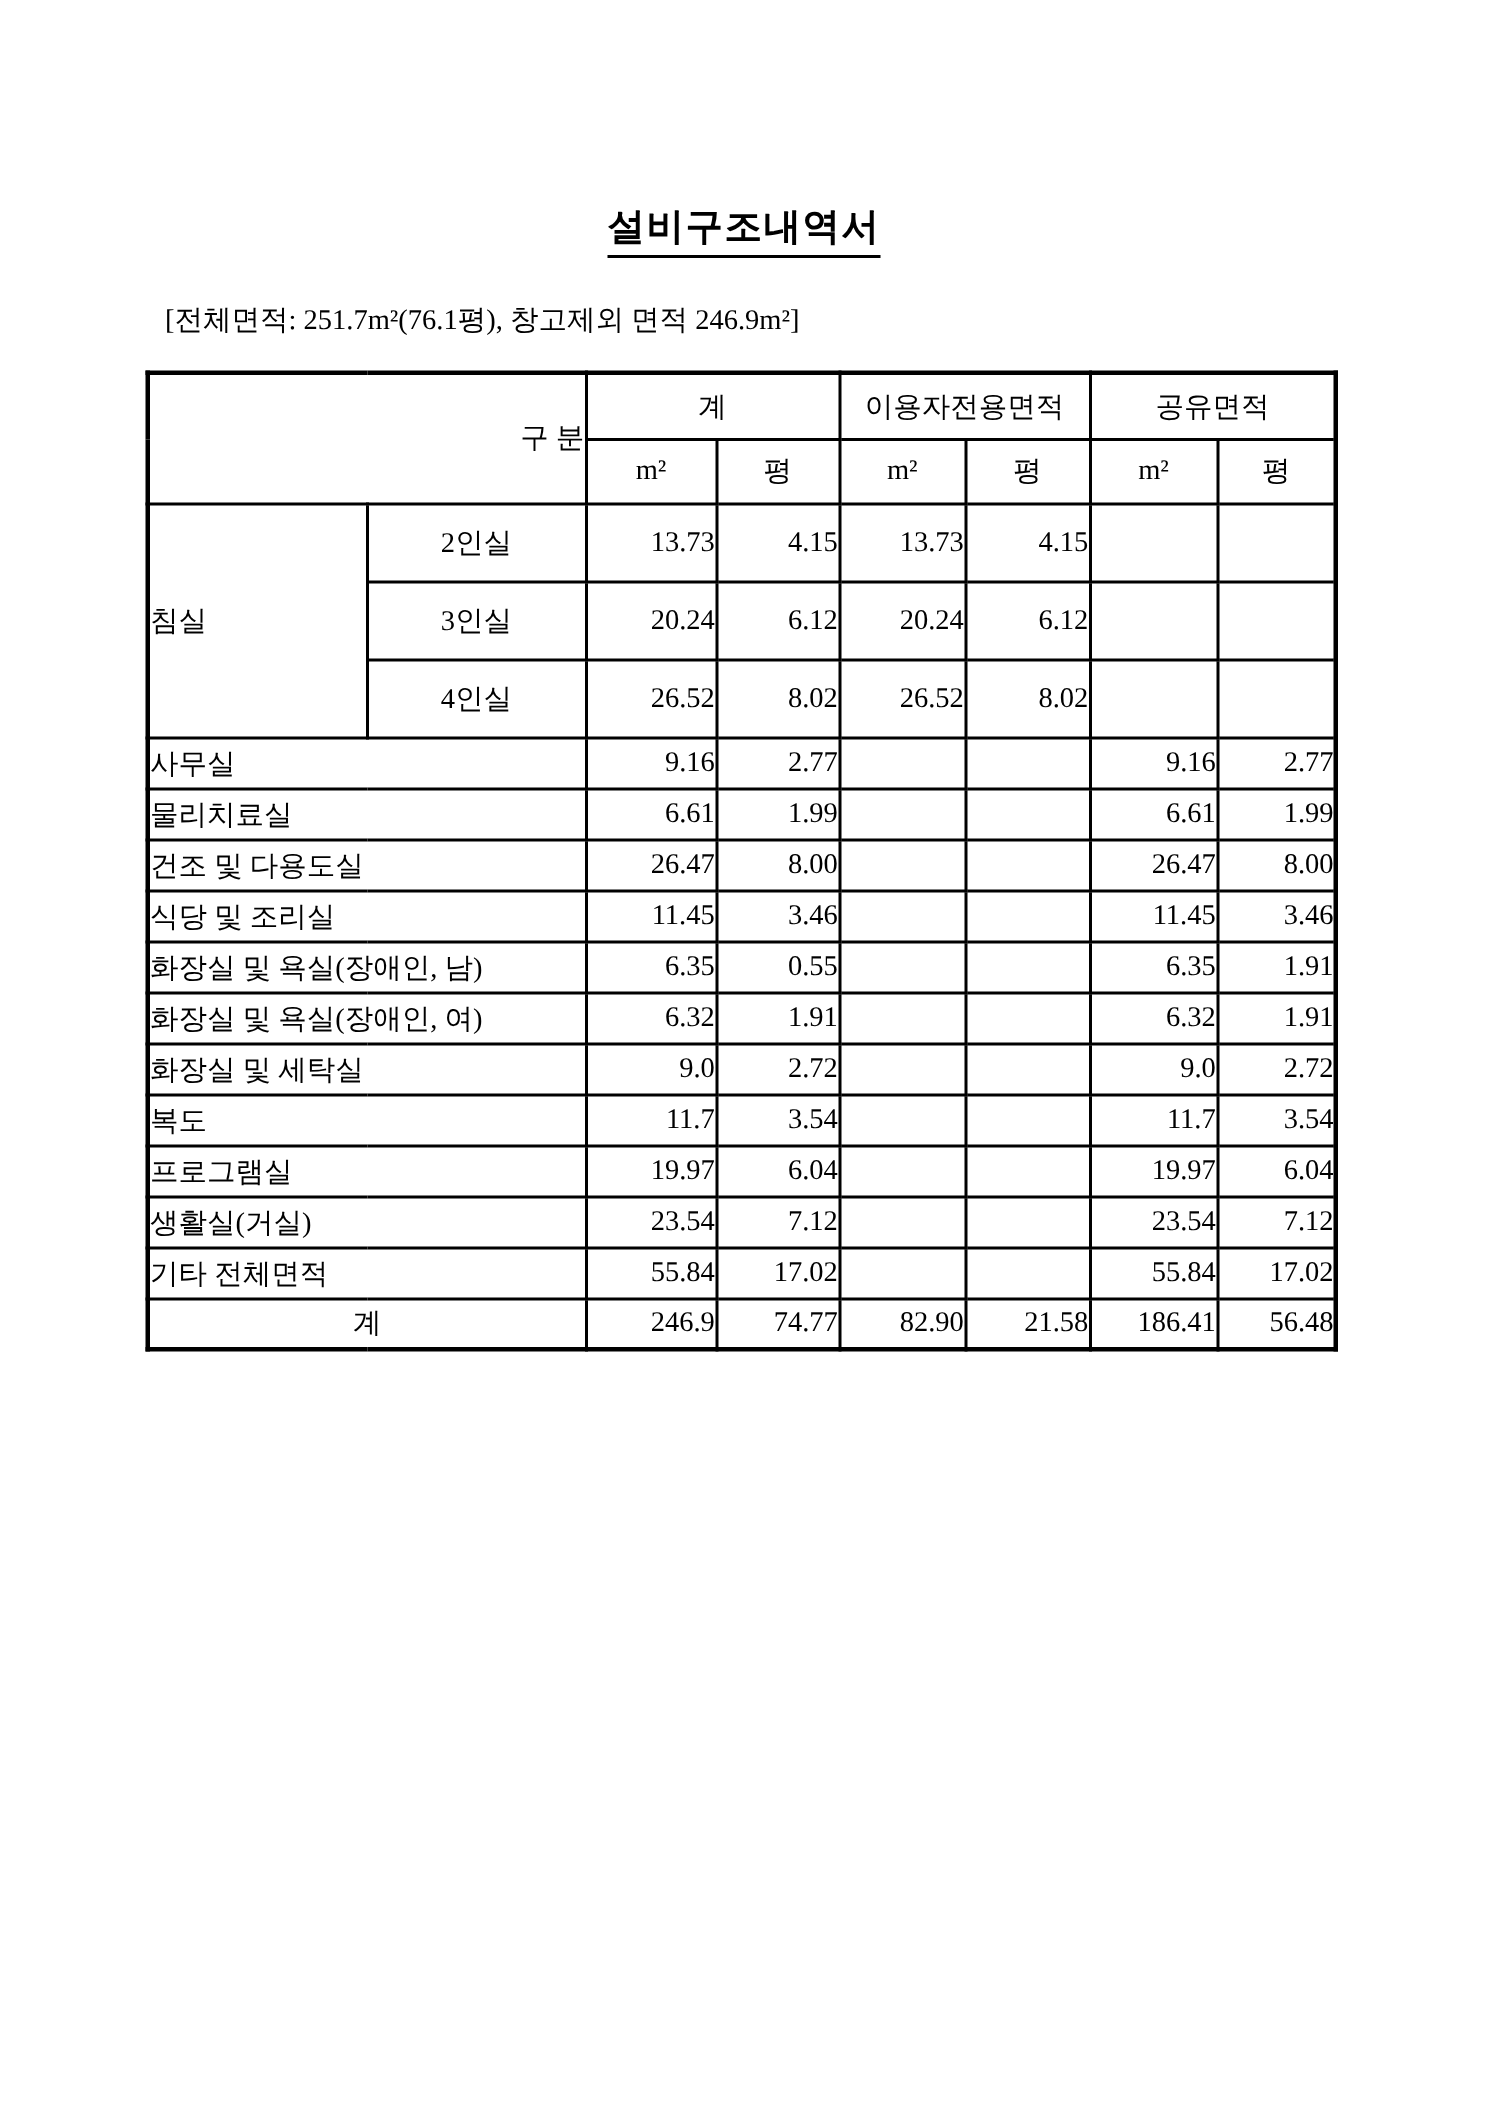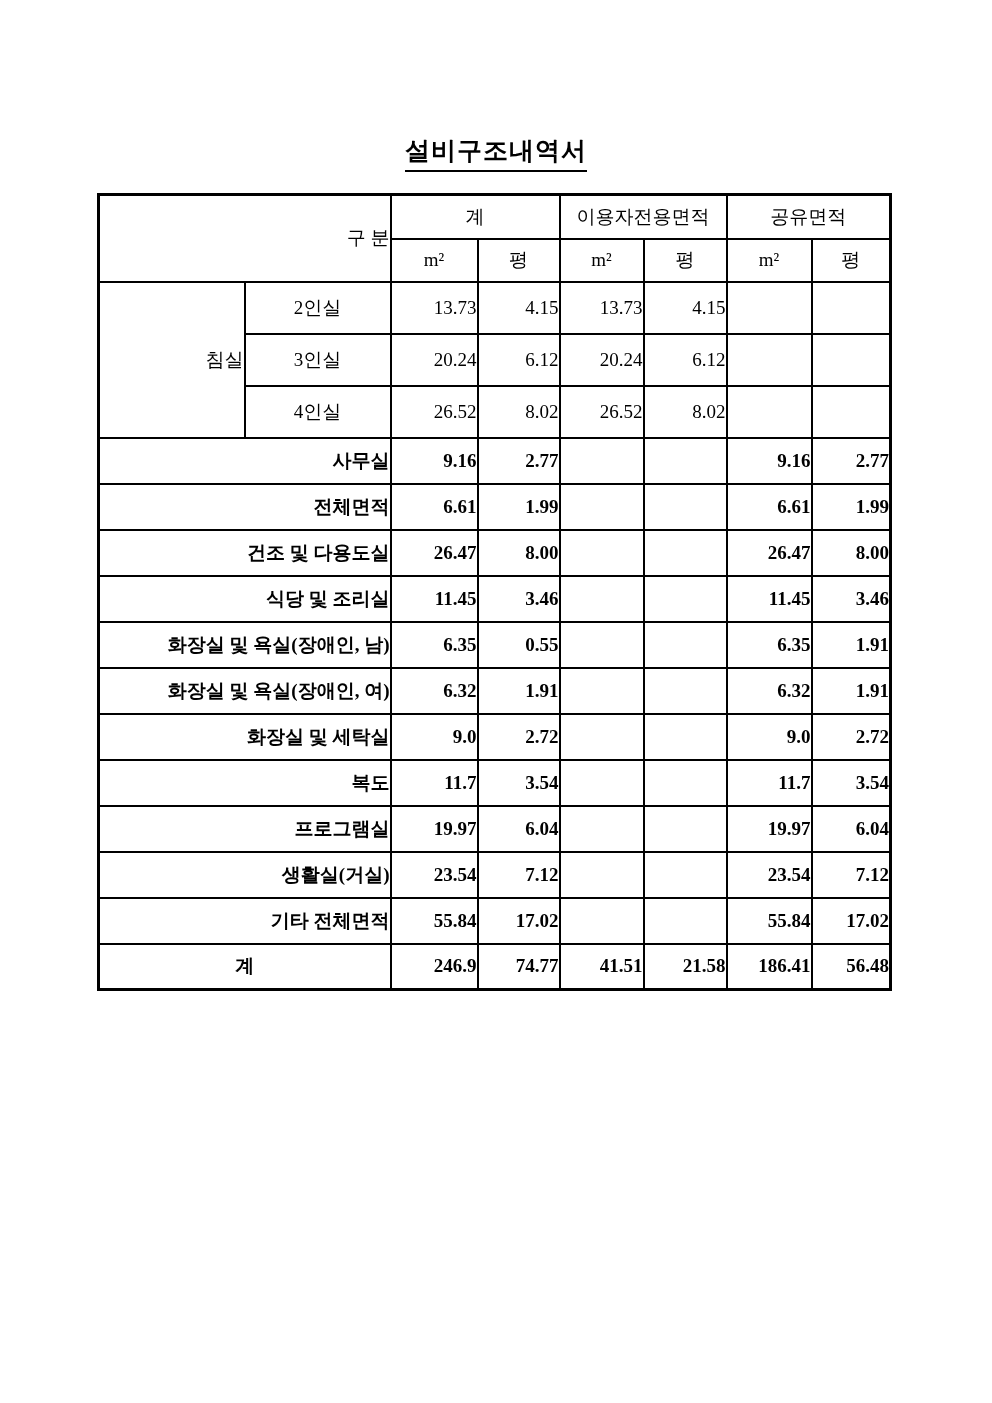--- a/index.html
+++ b/index.html
@@ -39,34 +39,35 @@
     border: 2px solid #000;
     font-size: 19px;
     vertical-align: middle;
     padding: 0;
     overflow: hidden;
     white-space: nowrap;
   }
   tr.hrow1 { height: 44px; }
   tr.hrow2 { height: 43px; margin-left: 32px; }
   tr.bedrow { height: 52px; }
-  tr.datarow { height: 46px; font-weight: bold; }
+  tr.datarow { height: 34px; }
 
   td.ctr { text-align: center; }
-  td.lbl { text-align: right; padding-left: 9px; }
+  td.lbl { text-align: left; padding-left: 9px; }
   td.num { text-align: right; padding-right: 12px; }
   td.gubun { text-align: right; white-space: pre; }
 </style>
 </head>
 <body>
 
 <div class="page">
 
   <h1 class="doc-title"><span>설비구조내역서</span></h1>
 
+  <p class="doc-subtitle">[전체면적: 251.7m²(76.1평), 창고제외 면적 246.9m²]</p>
 
   <table class="area-table">
     <colgroup>
       <col style="width:146px">
         <col style="width:146px">
       <col style="width:87px">
         <col style="width:82px">
       <col style="width:84px">
         <col style="width:83px">
       <col style="width:85px">
@@ -121,21 +122,21 @@
     <tr class="datarow">
       <td class="lbl" colspan="2">사무실</td>
       <td class="num">9.16</td>
       <td class="num">2.77</td>
       <td class="num"></td>
       <td class="num"></td>
       <td class="num">9.16</td>
       <td class="num">2.77</td>
     </tr>
     <tr class="datarow">
-      <td class="lbl" colspan="2">전체면적</td>
+      <td class="lbl" colspan="2">물리치료실</td>
       <td class="num">6.61</td>
       <td class="num">1.99</td>
       <td class="num"></td>
       <td class="num"></td>
       <td class="num">6.61</td>
       <td class="num">1.99</td>
     </tr>
     <tr class="datarow">
       <td class="lbl" colspan="2">건조 및 다용도실</td>
       <td class="num">26.47</td>
@@ -215,21 +216,21 @@
       <td class="num"></td>
       <td class="num"></td>
       <td class="num">55.84</td>
       <td class="num">17.02</td>
     </tr>
 
     <tr class="datarow">
       <td class="ctr" colspan="2">계</td>
       <td class="num">246.9</td>
       <td class="num">74.77</td>
-      <td class="num">41.51</td>
+      <td class="num">82.90</td>
       <td class="num">21.58</td>
       <td class="num">186.41</td>
       <td class="num">56.48</td>
     </tr>
   </tbody>
     </table>
 
 </div>
 
 </body></html>

